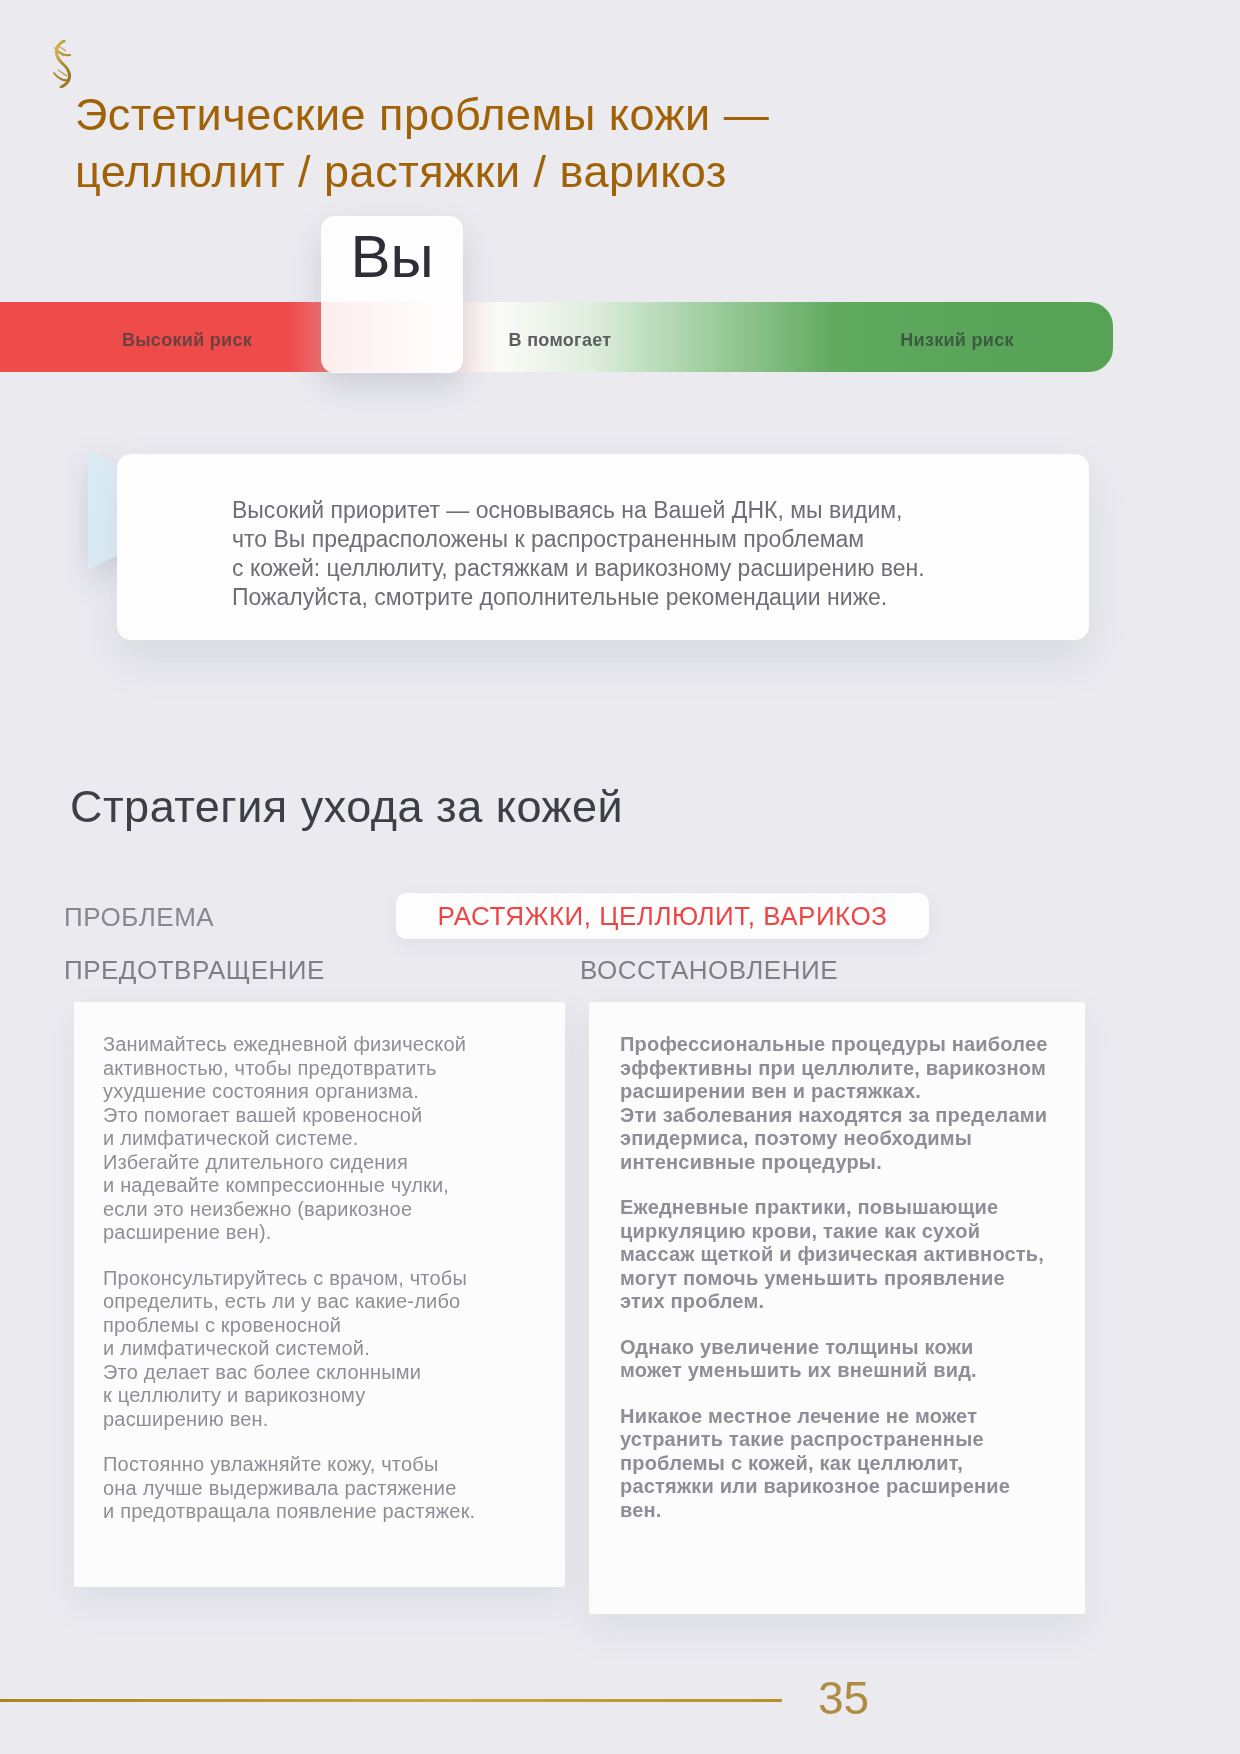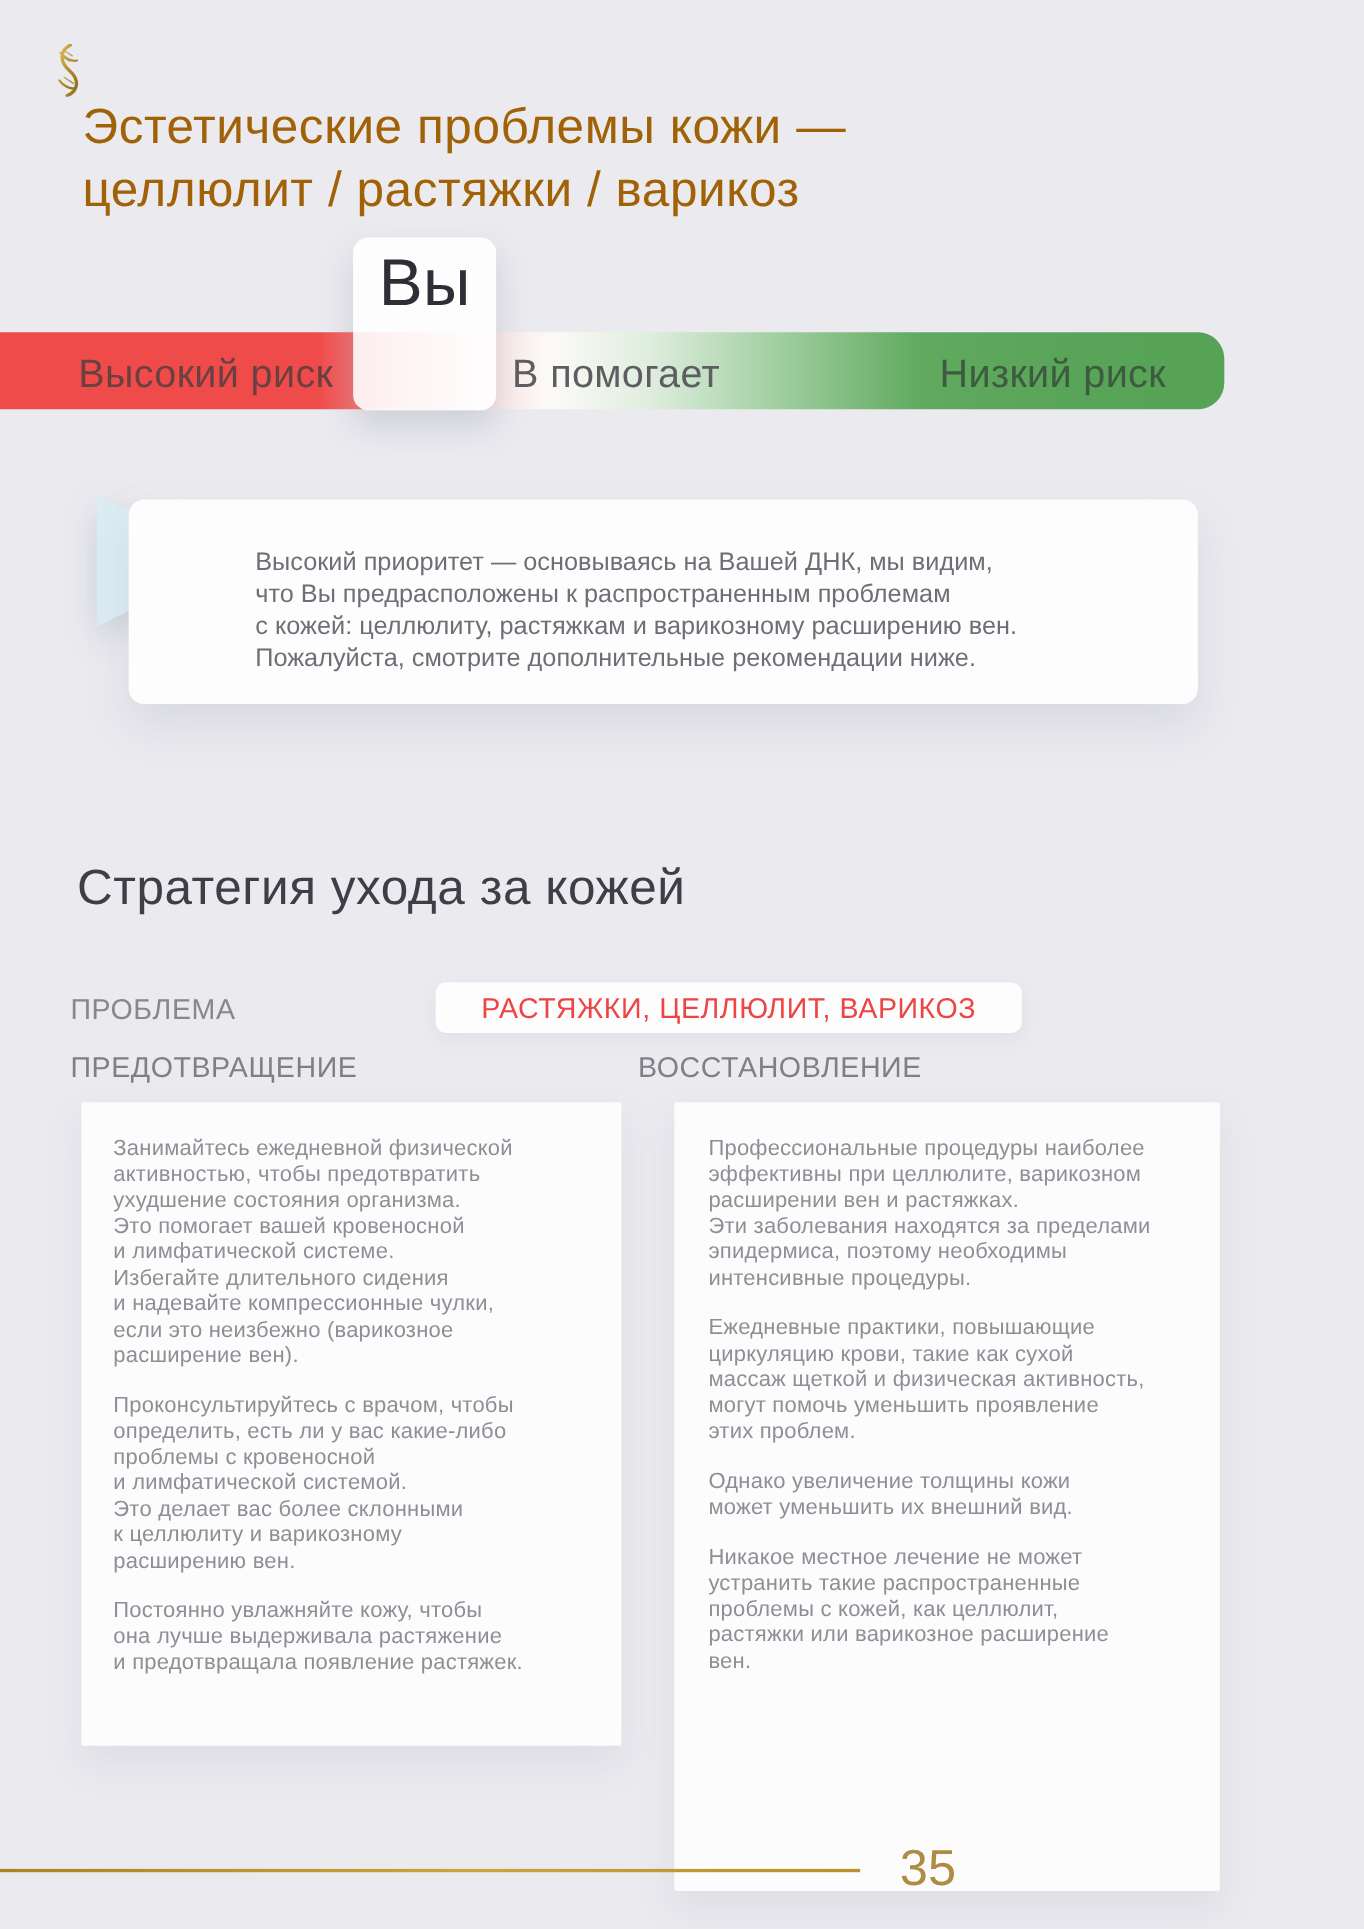--- a/index.html
+++ b/index.html
@@ -27,29 +27,29 @@
   
   .risk-bar{
     position:absolute;left:0;top:302px;width:1113px;height:70px;
     border-radius:0 24px 24px 0;
     background:linear-gradient(90deg,
       #f04b4b 0%, #f04b4b 26%, #f6dedd 38%, #fcfaf7 45%,
       #dfeede 53%, #a3d0a3 63%, #61aa60 75%, #58a458 88%, #56a356 100%);
   }
   .risk-label{
     position:absolute;top:54%;transform:translate(-50%,-50%);
-    font-size:36px;font-weight:400;letter-spacing:.3px;white-space:nowrap;
+    font-size:18px;font-weight:700;letter-spacing:.3px;white-space:nowrap;
   }
   .risk-label.high{left:187px;color:#6b4040;}
   .risk-label.mid{left:560px;color:#5d5d62;}
   .risk-label.low{left:957px;color:#3e5a40;}
 
   
   .you-marker{
-    position:absolute;left:321px;top:216px;width:130px;height:157px;
+    position:absolute;left:321px;top:216px;width:142px;height:157px;
     background:rgba(255,255,255,.88);
     border-radius:14px;
     box-shadow:0 14px 30px rgba(110,110,135,.22);
     text-align:center;z-index:3;
   }
   .you-marker .you-text{
     display:block;margin-top:6px;
     font-size:60px;font-weight:200;color:#2e2e37;line-height:70px;
   }
 
@@ -90,21 +90,21 @@
   .col-head.left{left:64px;}
   .col-head.right{left:580px;}
 
   .card{
     position:absolute;top:1002px;
     background:#fcfcfd;border-radius:2px;
     box-shadow:0 16px 34px rgba(140,140,165,.13);
     box-sizing:border-box;
   }
   .card.left{left:74px;width:491px;height:585px;padding:31px 26px 0 29px;}
-  .card.right{left:613px;width:496px;height:717px;padding:31px 26px 0 31px;}
+  .card.right{left:589px;width:496px;height:612px;padding:31px 26px 0 31px;font-weight:bold;}
   .card p{
     margin:0 0 22px 0;
     font-size:20px;line-height:23.5px;color:#8e8e96;letter-spacing:.2px;
   }
 
   
   .footer-line{
     position:absolute;left:0;top:1699px;width:782px;height:3px;
     background:linear-gradient(90deg,#aa851f,#c9a53e 55%,#b6922d);
   }

